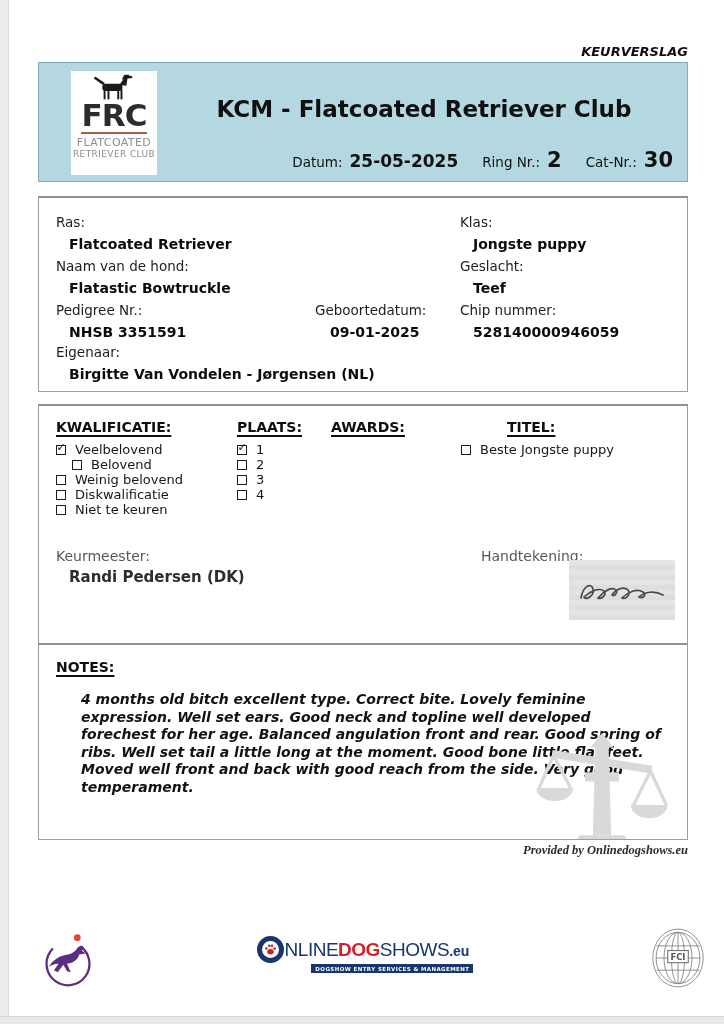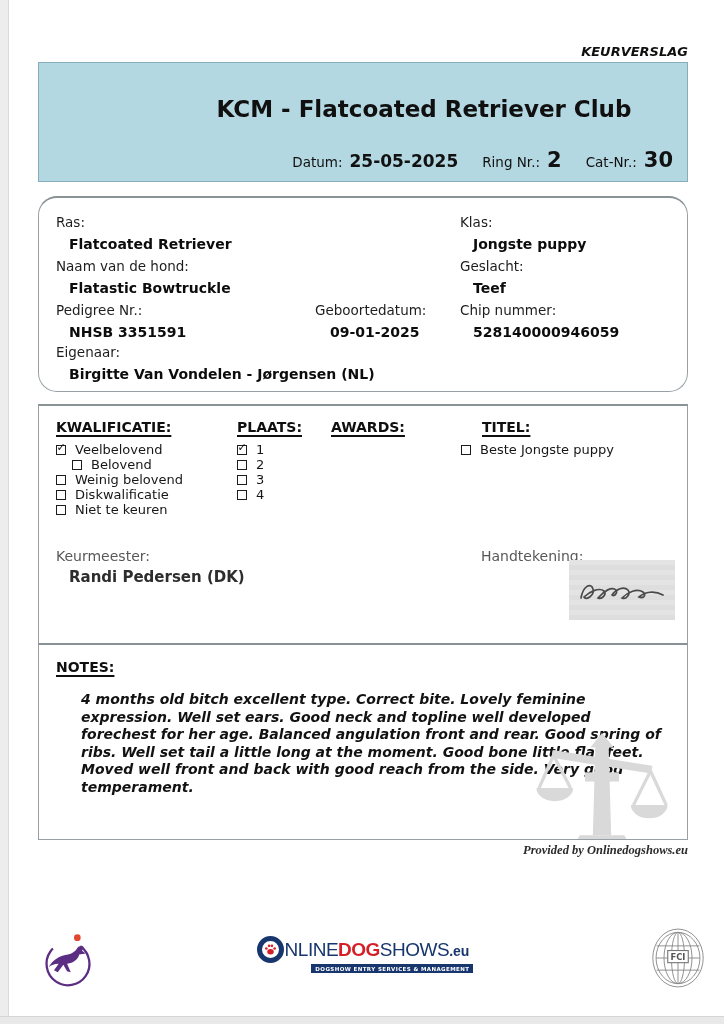--- a/index.html
+++ b/index.html
@@ -71,34 +71,54 @@
 <body>
 
 <div id="stage">
 
   <div class="edge-left"></div>
   <div class="edge-bottom"></div>
 
   <div class="doc-label">KEURVERSLAG</div>
 
   <div class="header-box">
+    <div class="frc-logo">
+      <svg width="48" height="26" viewBox="0 0 72 40">
+        <g fill="#1a1a1a">
+          <rect x="18" y="15" width="31" height="11" rx="5"></rect>
+          <path d="M44 17 L53 5 L57 5 L55 18 Z"></path>
+          <rect x="51" y="1" width="9" height="6" rx="2"></rect>
+          <rect x="58" y="3" width="6" height="3.4" rx="1"></rect>
+          <path d="M51 3 L48 8 L52 9 Z"></path>
+          <path d="M19 17 L5 7 L7 4 L22 14 Z"></path>
+          <rect x="20" y="24" width="3" height="15"></rect>
+          <rect x="26" y="24" width="3" height="15"></rect>
+          <rect x="41" y="24" width="3" height="15"></rect>
+          <rect x="46" y="24" width="3" height="15"></rect>
+        </g>
+      </svg>
+      <div class="frc-acronym">FRC</div>
+      <div class="frc-divider"></div>
+      <div class="frc-line1">FLATCOATED</div>
+      <div class="frc-line2">RETRIEVER CLUB</div>
+    </div>
     <div class="header-title">KCM - Flatcoated Retriever Club</div>
     <div class="datum-row">
       <span class="lbl">Datum:</span>
       <span class="val-date">25-05-2025</span>
       <span class="gap"></span>
       <span class="lbl">Ring Nr.:</span>
       <span class="val-big">2</span>
       <span class="gap"></span>
       <span class="lbl">Cat-Nr.:</span>
       <span class="val-big">30</span>
     </div>
   </div>
 
-  <div class="sec-box" style="top:196px; height:196px;border-radius:19px;">
+  <div class="sec-box" style="top:196px; height:196px;">
     <div class="f-label" style="left:17px; top:16px;">Ras:</div>
     <div class="f-value" style="left:30px; top:38px;">Flatcoated Retriever</div>
     <div class="f-label" style="left:421px; top:16px;">Klas:</div>
     <div class="f-value" style="left:434px; top:38px;">Jongste puppy</div>
 
     <div class="f-label" style="left:17px; top:60px;">Naam van de hond:</div>
     <div class="f-value" style="left:30px; top:82px;">Flatastic Bowtruckle</div>
     <div class="f-label" style="left:421px; top:60px;">Geslacht:</div>
     <div class="f-value" style="left:434px; top:82px;">Teef</div>
 
@@ -110,21 +130,21 @@
     <div class="f-value" style="left:434px; top:126px;">528140000946059</div>
 
     <div class="f-label" style="left:17px; top:146px;">Eigenaar:</div>
     <div class="f-value" style="left:30px; top:168px;">Birgitte Van Vondelen - Jørgensen (NL)</div>
   </div>
 
   <div class="sec-box" style="top:404px; height:264px;">
     <div class="col-head" style="left:17px; top:13px;">KWALIFICATIE:</div>
     <div class="col-head" style="left:198px; top:13px;">PLAATS:</div>
     <div class="col-head" style="left:292px; top:13px;">AWARDS:</div>
-    <div class="col-head" style="left:443px; top:13px;">TITEL:</div>
+    <div class="col-head" style="left:468px; top:13px;">TITEL:</div>
 
     <div class="opt" style="left:17px; top:36px;">
       <span class="cb checked"></span>
       <span class="opt-label">Veelbelovend</span>
     </div>
     <div class="opt" style="left:17px; top:51px;margin-left:16px;">
       <span class="cb"></span>
       <span class="opt-label">Belovend</span>
     </div>
     <div class="opt" style="left:17px; top:66px;">

